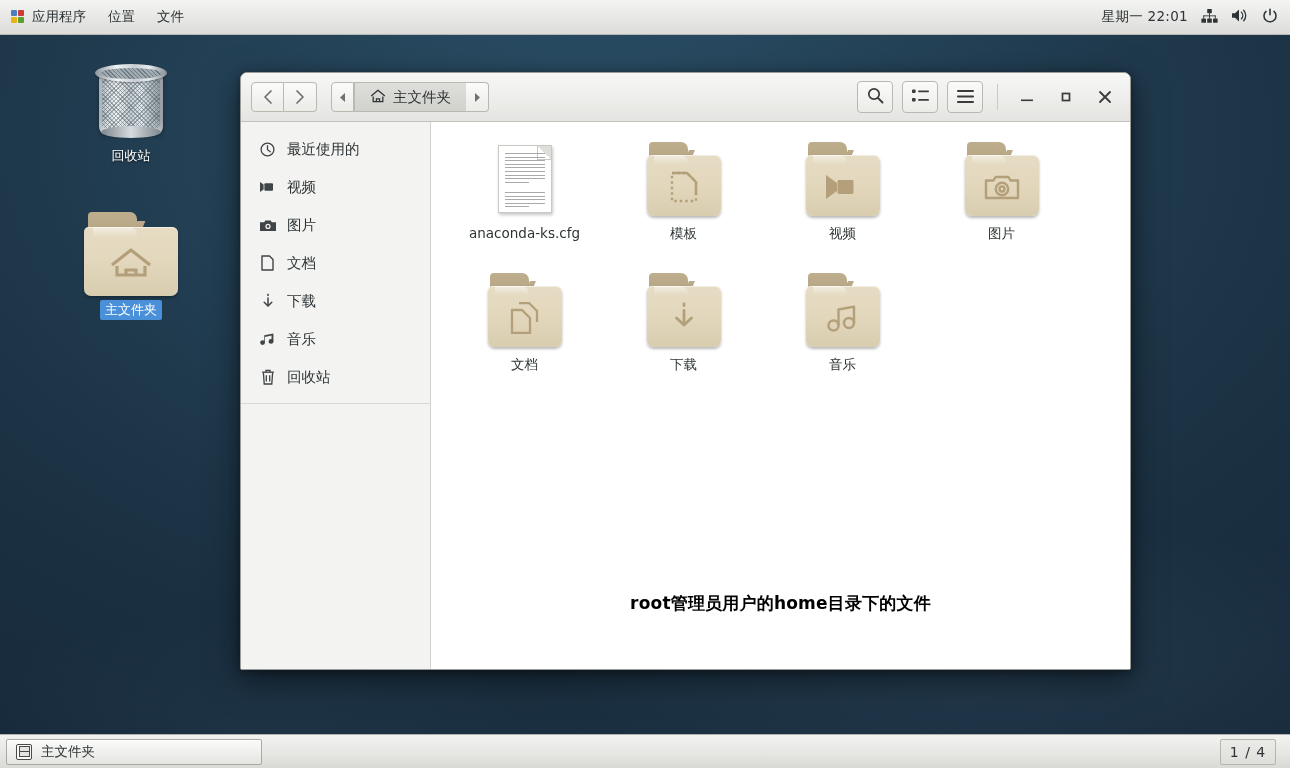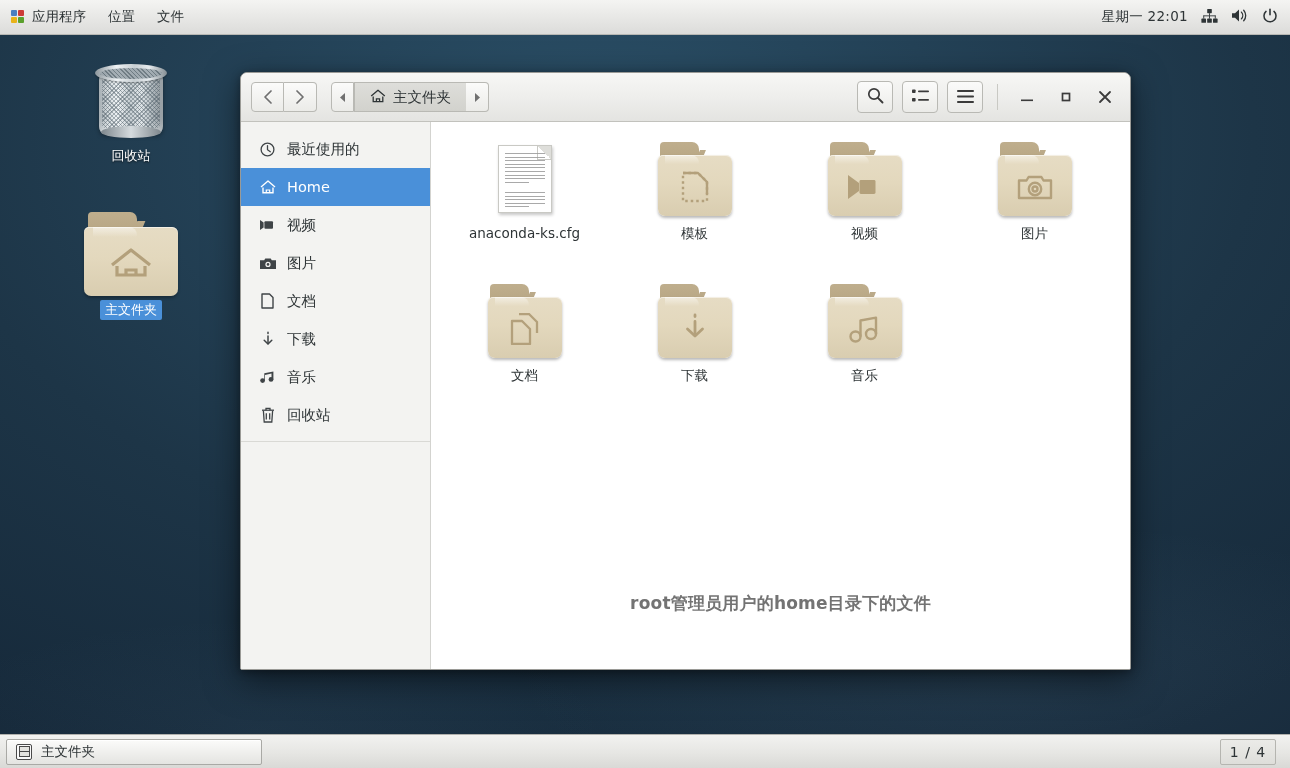--- a/index.html
+++ b/index.html
@@ -199,21 +199,21 @@
     padding-left:18px; cursor:default;
   }
   .sb-item.active { background:#4a90d9; color:#fff; }
   .sb-icon { width:17px; display:flex; align-items:center; justify-content:center; color:#3f4447; }
   .sb-item.active .sb-icon { color:#fff; }
   .sb-sep { height:1px; background:#d9d9d5; margin:7px 0; }
 
   .content { flex:1; background:#fff; position:relative; padding: 12px 0 0 14px; }
   .grid {
     display:grid; grid-template-columns: repeat(4, 159px);
-    column-gap: 0; row-gap: 0; gap: 11px;
+    column-gap: 0; row-gap: 0;
   }
   .fitem {
     width:159px; height:131px; padding-top:8px;
     display:flex; flex-direction:column; align-items:center;
     cursor:default;
   }
   .fitem .ic { width:74px; height:74px; position:relative; }
   .fitem .nm {
     margin-top:9px; font-size:13.5px; color:#2e3436; text-align:center;
     max-width:150px; overflow:hidden; white-space:nowrap;
@@ -235,21 +235,21 @@
   .doc .lines i {
     display:block; height:1px; margin-bottom:2.6px;
     background:#9a9a9a; opacity:.85;
   }
   .doc .lines i.short { width:62%; }
   .doc .lines i.gap { background:transparent; height:4px; }
 
   .annotation {
     position:absolute; left:0; right:0; top:470px;
     text-align:center;
-    color:#737373; font-weight:bold; font-size:17px;
+    color:#000000; font-weight:bold; font-size:17px;
     letter-spacing:.2px;
   }
 
   
   .bottom-panel {
     position:absolute; left:0; bottom:0; width:1290px; height:34px;
     background: linear-gradient(to bottom,#f2f2f0 0%, #e6e6e3 55%, #d9d9d6 100%);
     border-top:1px solid #b0b0ac;
     display:flex; align-items:center;
     padding: 0 6px;
@@ -462,30 +462,20 @@
       <div class="sb-item">
         <span class="sb-icon">
           <svg width="15" height="15" viewBox="0 0 15 15">
               <circle cx="7.5" cy="7.5" r="6.4" stroke="currentColor" stroke-width="1.3" fill="none"></circle>
               <path d="M7.5 3.6V7.7l2.8 2" stroke="currentColor" stroke-width="1.3" fill="none" stroke-linecap="round"></path>
             </svg>
         </span>
         <span>最近使用的</span>
       </div>
 
-      <div class="sb-item active">
-        <span class="sb-icon">
-          <svg width="16" height="14" viewBox="0 0 16 14">
-              <path d="M1 7 L8 1 L15 7" stroke="currentColor" stroke-width="1.4" fill="none" stroke-linejoin="round"></path>
-              <path d="M3 7.4v5.4h10V7.4" stroke="currentColor" stroke-width="1.4" fill="none"></path>
-              <path d="M6.3 12.8V10h3.4v2.8" stroke="currentColor" stroke-width="1.2" fill="none"></path>
-            </svg>
-        </span>
-        <span>Home</span>
-      </div>
 
       <div class="sb-item">
         <span class="sb-icon">
           <svg width="16" height="12" viewBox="0 0 16 12">
               <g fill="currentColor">
                 <path d="M0 1 L3.6 3.6 L3.6 8.4 L0 11z"></path>
                 <rect x="4.4" y="2.2" width="8.6" height="7.6" rx="1"></rect>
               </g>
             </svg>
         </span>

